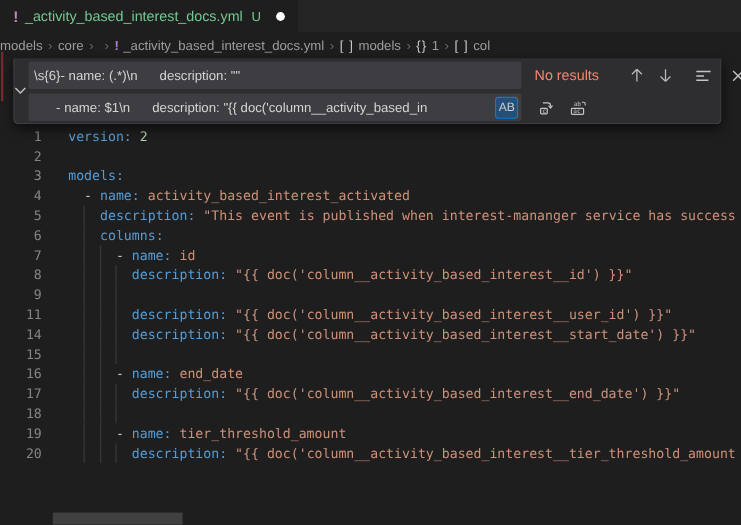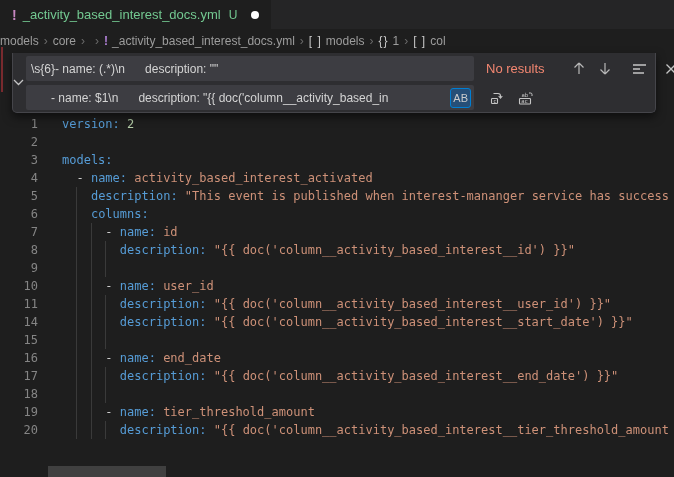--- a/index.html
+++ b/index.html
@@ -190,21 +190,20 @@
 <div class="editor" id="editor">
     <div class="code-line"><span class="ln">1</span><span class="c-key">version:</span><span class="c-pl"> </span><span class="c-num">2</span></div>
     <div class="code-line"><span class="ln">2</span></div>
     <div class="code-line"><span class="ln">3</span><span class="c-key">models:</span></div>
     <div class="code-line"><span class="ln">4</span><span class="c-pl">  - </span><span class="c-key">name:</span><span class="c-str"> activity_based_interest_activated</span></div>
     <div class="code-line"><span class="ln">5</span><span class="guide" style="left: 76.4px;"></span><span class="c-pl">    </span><span class="c-key">description:</span><span class="c-pl"> </span><span class="c-str">"This event is published when interest-mananger service has success</span></div>
     <div class="code-line"><span class="ln">6</span><span class="guide" style="left: 76.4px;"></span><span class="c-pl">    </span><span class="c-key">columns:</span></div>
     <div class="code-line"><span class="ln">7</span><span class="guide" style="left: 76.4px;"></span><span class="guide" style="left: 90.8px;"></span><span class="c-pl">      - </span><span class="c-key">name:</span><span class="c-str"> id</span></div>
     <div class="code-line"><span class="ln">8</span><span class="guide" style="left: 76.4px;"></span><span class="guide" style="left: 90.8px;"></span><span class="guide" style="left: 105.2px;"></span><span class="c-pl">        </span><span class="c-key">description:</span><span class="c-pl"> </span><span class="c-str">"{{ doc('column__activity_based_interest__id') }}"</span></div>
     <div class="code-line"><span class="ln">9</span><span class="guide" style="left: 76.4px;"></span><span class="guide" style="left: 90.8px;"></span><span class="guide" style="left: 105.2px;"></span></div>
-    <div class="code-line"><span class="ln">10</span><span class="guide" style="left: 76.4px;"></span><span class="guide" style="left: 90.8px;"></span><span class="c-pl">      - </span><span class="c-key">name:</span><span class="c-str"> user_id</span></div>
     <div class="code-line"><span class="ln">11</span><span class="guide" style="left: 76.4px;"></span><span class="guide" style="left: 90.8px;"></span><span class="guide" style="left: 105.2px;"></span><span class="c-pl">        </span><span class="c-key">description:</span><span class="c-pl"> </span><span class="c-str">"{{ doc('column__activity_based_interest__user_id') }}"</span></div>
     <div class="code-line"><span class="ln">14</span><span class="guide" style="left: 76.4px;"></span><span class="guide" style="left: 90.8px;"></span><span class="guide" style="left: 105.2px;"></span><span class="c-pl">        </span><span class="c-key">description:</span><span class="c-pl"> </span><span class="c-str">"{{ doc('column__activity_based_interest__start_date') }}"</span></div>
     <div class="code-line"><span class="ln">15</span><span class="guide" style="left: 76.4px;"></span><span class="guide" style="left: 90.8px;"></span><span class="guide" style="left: 105.2px;"></span></div>
     <div class="code-line"><span class="ln">16</span><span class="guide" style="left: 76.4px;"></span><span class="guide" style="left: 90.8px;"></span><span class="c-pl">      - </span><span class="c-key">name:</span><span class="c-str"> end_date</span></div>
     <div class="code-line"><span class="ln">17</span><span class="guide" style="left: 76.4px;"></span><span class="guide" style="left: 90.8px;"></span><span class="guide" style="left: 105.2px;"></span><span class="c-pl">        </span><span class="c-key">description:</span><span class="c-pl"> </span><span class="c-str">"{{ doc('column__activity_based_interest__end_date') }}"</span></div>
     <div class="code-line"><span class="ln">18</span><span class="guide" style="left: 76.4px;"></span><span class="guide" style="left: 90.8px;"></span><span class="guide" style="left: 105.2px;"></span></div>
     <div class="code-line"><span class="ln">19</span><span class="guide" style="left: 76.4px;"></span><span class="guide" style="left: 90.8px;"></span><span class="c-pl">      - </span><span class="c-key">name:</span><span class="c-str"> tier_threshold_amount</span></div>
     <div class="code-line"><span class="ln">20</span><span class="guide" style="left: 76.4px;"></span><span class="guide" style="left: 90.8px;"></span><span class="guide" style="left: 105.2px;"></span><span class="c-pl">        </span><span class="c-key">description:</span><span class="c-pl"> </span><span class="c-str">"{{ doc('column__activity_based_interest__tier_threshold_amount</span></div>
   </div>
 

